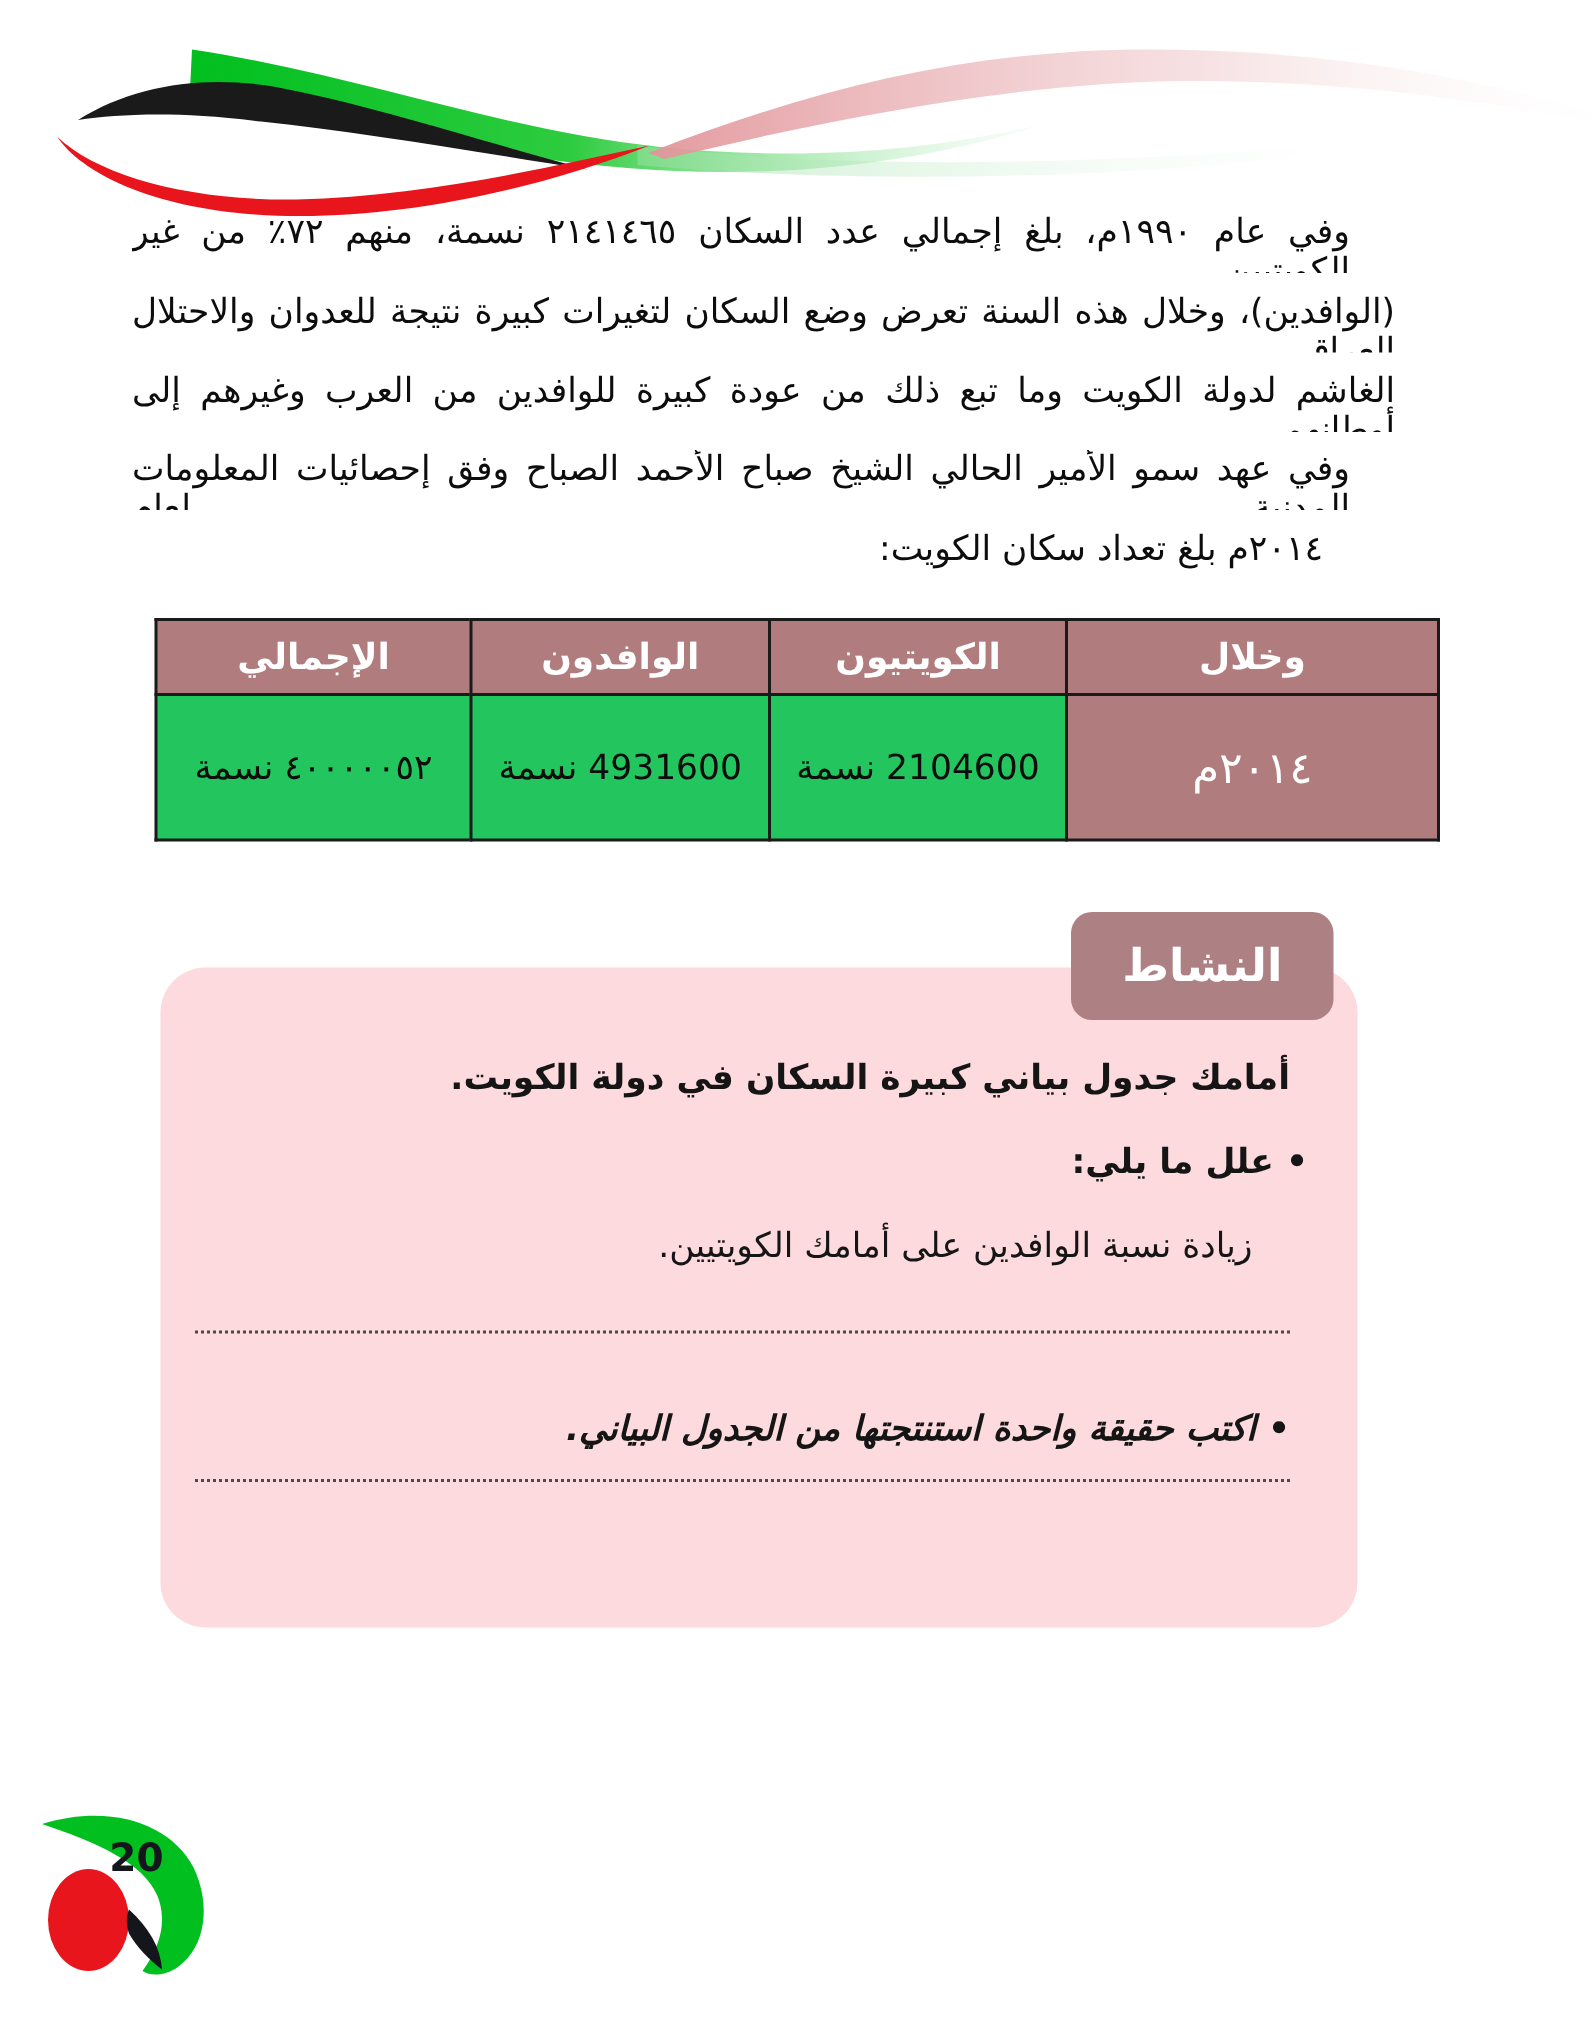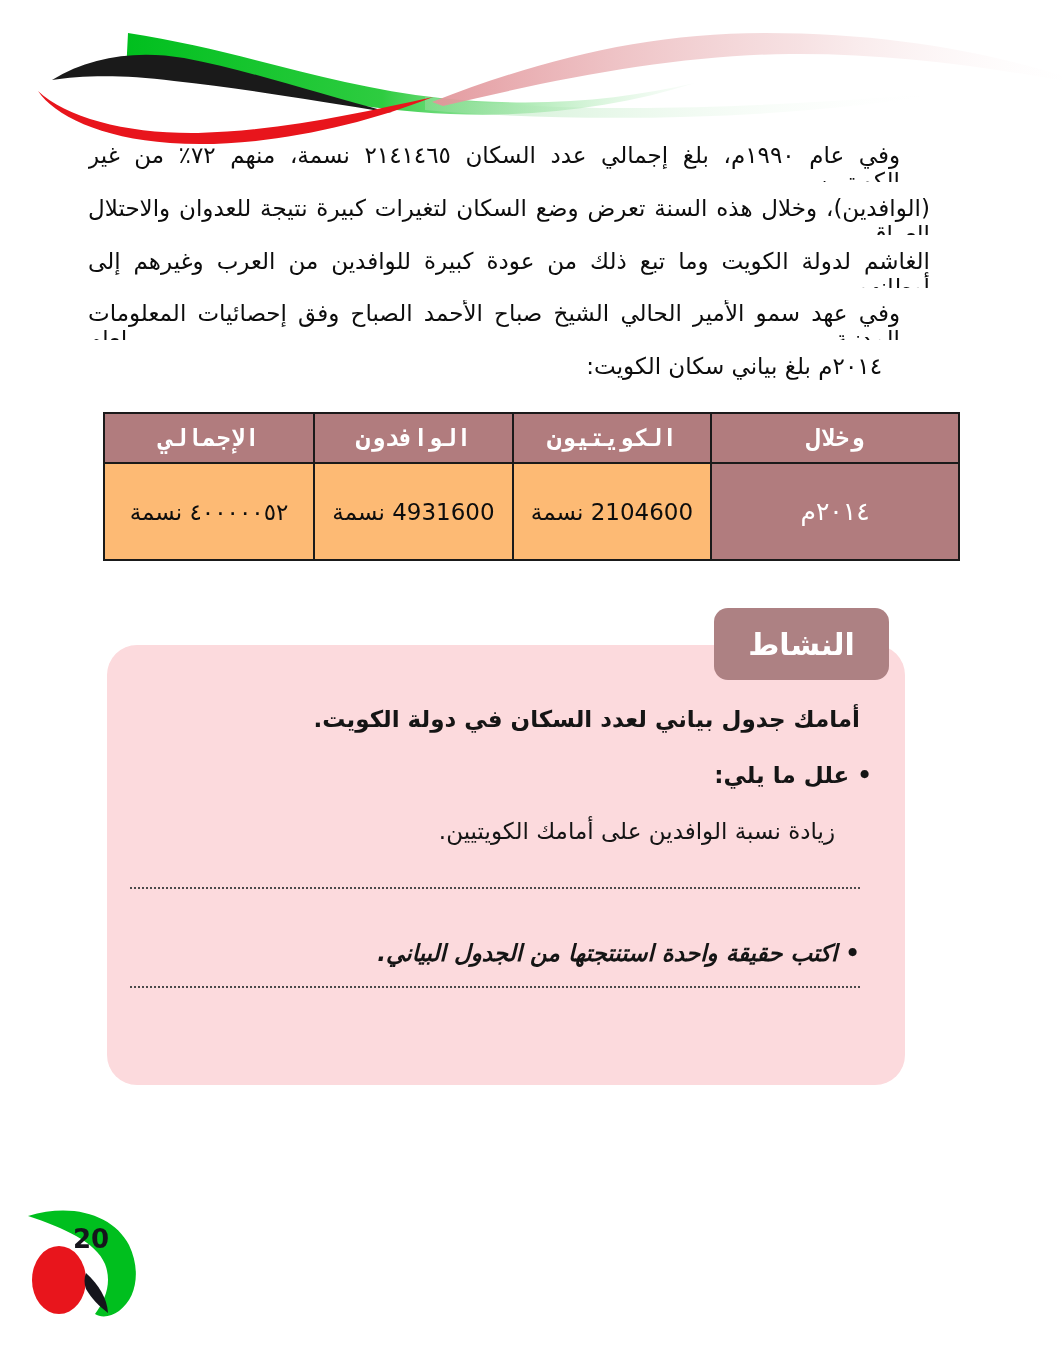--- a/index.html
+++ b/index.html
@@ -22,26 +22,26 @@
   
   table.pop{
     border-collapse:collapse;direction:rtl;
     position:absolute;left:103px;top:412px;width:855px;
     table-layout:fixed;
   }
   table.pop th,table.pop td{
     border:2.5px solid #1a1a1a;text-align:center;vertical-align:middle;
   }
   table.pop th{
-    background:#b17c7e;color:#ffffff;font-size:24px;font-weight:bold;height:46px;font-family:Liberation Mono, monospace;
+    background:#b17c7e;color:#ffffff;font-size:24px;font-weight:bold;height:46px;
   }
   table.pop td{
-    background:#fdba74;color:#0d0d0d;font-size:23px;height:93px;
+    background:#22c55e;color:#0d0d0d;font-size:23px;height:93px;
   }
-  table.pop td.year-cell{background:#b17c7e;color:#ffffff;font-size:25px;}
+  table.pop td.year-cell{background:#b17c7e;color:#ffffff;font-size:29px;}
   
   .activity-box{
     left:107px;top:645px;width:798px;height:440px;
     background:#fcdadd;border-radius:30px;
   }
   .activity-badge{
     left:697px;top:608px;width:175px;height:72px;
     background:#ad8183;border-radius:14px;
     color:#ffffff;font-size:30px;font-weight:bold;
     display:flex;align-items:center;justify-content:center;
@@ -94,21 +94,21 @@
 </svg>
 
 <div class="abs" style="left:88px;top:142px;width:842px;">
   <div class="tline justify indent" style="margin-bottom:13px;">وفي عام ١٩٩٠م، بلغ إجمالي عدد السكان ٢١٤١٤٦٥ نسمة، منهم ٧٢٪ من غير الكويتيين</div>
   <div class="tline justify" style="margin-bottom:13px;">(الوافدين)، وخلال هذه السنة تعرض وضع السكان لتغيرات كبيرة نتيجة للعدوان والاحتلال العراقي</div>
   <div class="tline justify">الغاشم لدولة الكويت وما تبع ذلك من عودة كبيرة للوافدين من العرب وغيرهم إلى أوطانهم.</div>
 </div>
 
 <div class="abs" style="left:88px;top:300px;width:842px;">
   <div class="tline justify indent" style="margin-bottom:13px;">وفي عهد سمو الأمير الحالي الشيخ صباح الأحمد الصباح وفق إحصائيات المعلومات المدنية لعام</div>
-  <div class="tline rightonly" style="padding-right:48px;">٢٠١٤م بلغ بياني سكان الكويت:</div>
+  <div class="tline rightonly" style="padding-right:48px;">٢٠١٤م بلغ تعداد سكان الكويت:</div>
 </div>
 
 <table class="pop">
   <colgroup>
     <col style="width:248px">
       <col style="width:198px">
       <col style="width:199px">
       <col style="width:210px">
   </colgroup>
   <tbody>
@@ -126,21 +126,21 @@
   </tr>
 </tbody>
   </table>
 
 <div class="abs activity-box"></div>
 
 <div class="abs activity-badge">
   <span>النشاط</span>
 </div>
 
-<div class="abs box-line" style="left:130px;top:706px;width:730px;">أمامك جدول بياني لعدد السكان في دولة الكويت.</div>
+<div class="abs box-line" style="left:130px;top:706px;width:730px;">أمامك جدول بياني كبيرة السكان في دولة الكويت.</div>
 
 <div class="abs box-line" style="left:142px;top:762px;width:730px;">• علل ما يلي:</div>
 
 <div class="abs box-line regular" style="left:130px;top:818px;width:705px;">زيادة نسبة الوافدين على أمامك الكويتيين.</div>
 
 <div class="abs dotted" style="left:130px;top:887px;width:730px;"></div>
 
 <div class="abs box-line" style="left:130px;top:940px;width:730px;font-style:italic;">• اكتب حقيقة واحدة استنتجتها من الجدول البياني.</div>
 
 <div class="abs dotted" style="left:130px;top:986px;width:730px;"></div>

